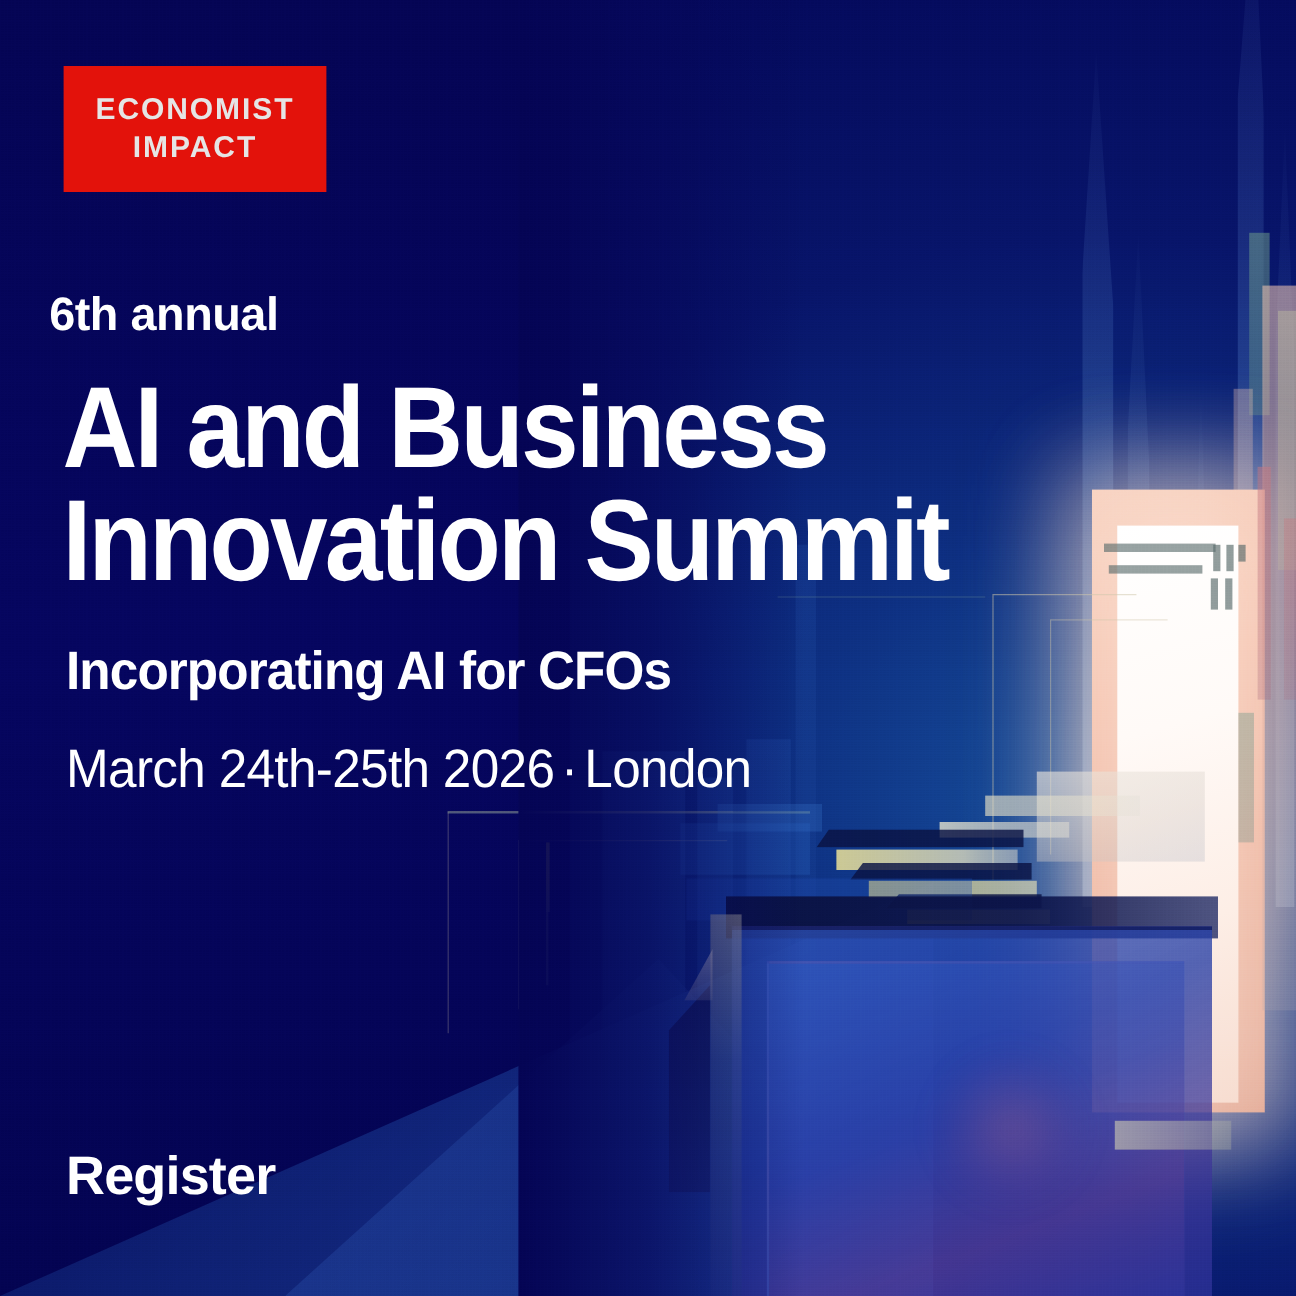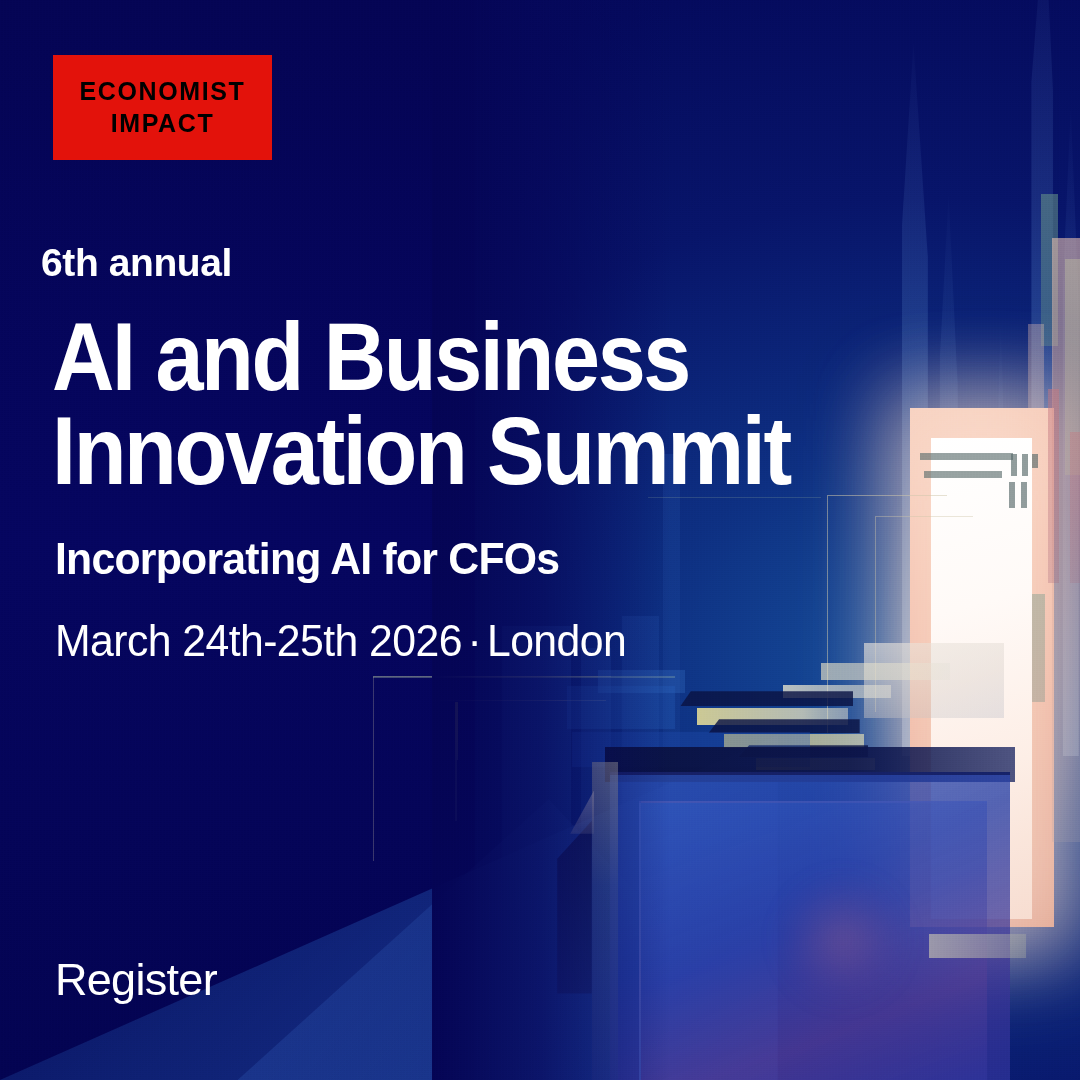--- a/index.html
+++ b/index.html
@@ -249,21 +249,21 @@
     width: 219px;
     height: 105px;
     background: #e3120b;
     display: flex;
     flex-direction: column;
     align-items: center;
     justify-content: center;
     gap: 7px;
   }
   .logo-line {
-    color: #000000;
+    color: #e5e5e5;
     font-weight: bold;
     font-size: 25px;
     letter-spacing: 1.6px;
     line-height: 1;
     font-family: "Liberation Sans", sans-serif;
   }
 
   .kicker {
     position: absolute;
     left: 41px;
@@ -315,21 +315,21 @@
     transform-origin: left top;
   }
   .dateline .sep { padding: 0 6px; }
 
   .register {
     position: absolute;
     left: 55px;
     top: 957px;
     color: #ffffff;
     font-size: 45px;
-    font-weight: normal;
+    font-weight: bold;
     letter-spacing: -0.7px;
     line-height: 1;
     cursor: pointer;
     text-align: center;
   }
 </style>
 </head>
 <body>
 
 <div id="poster">

